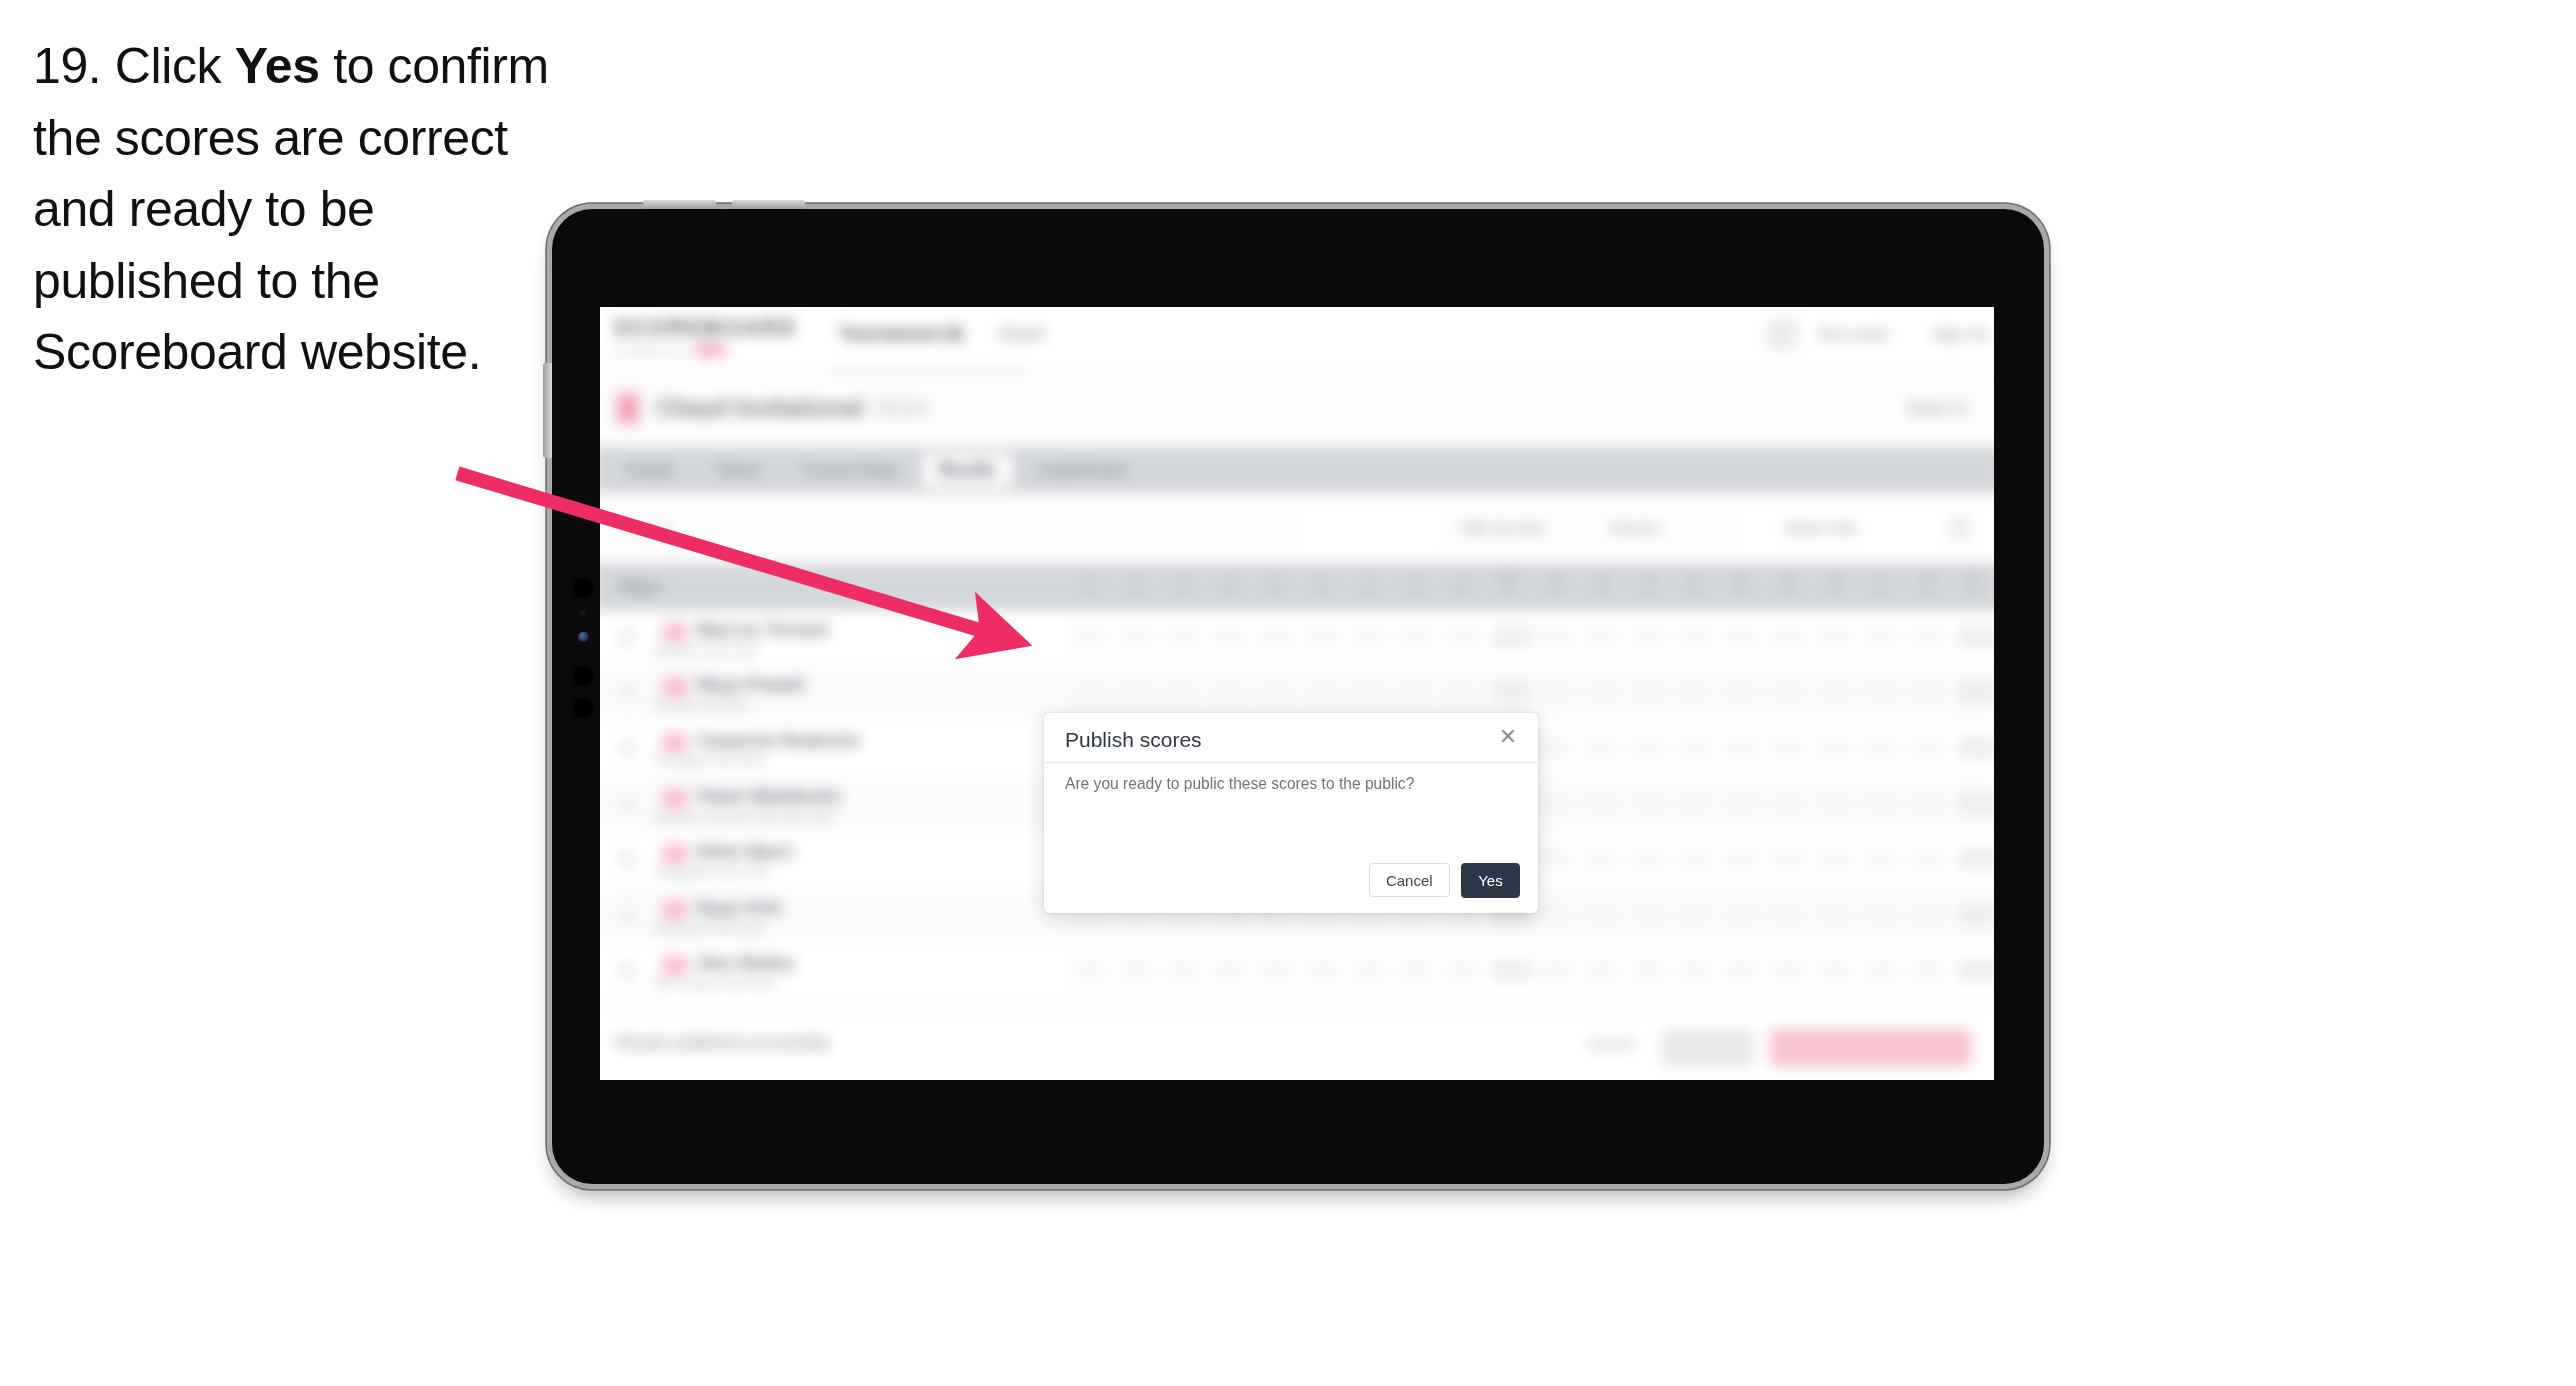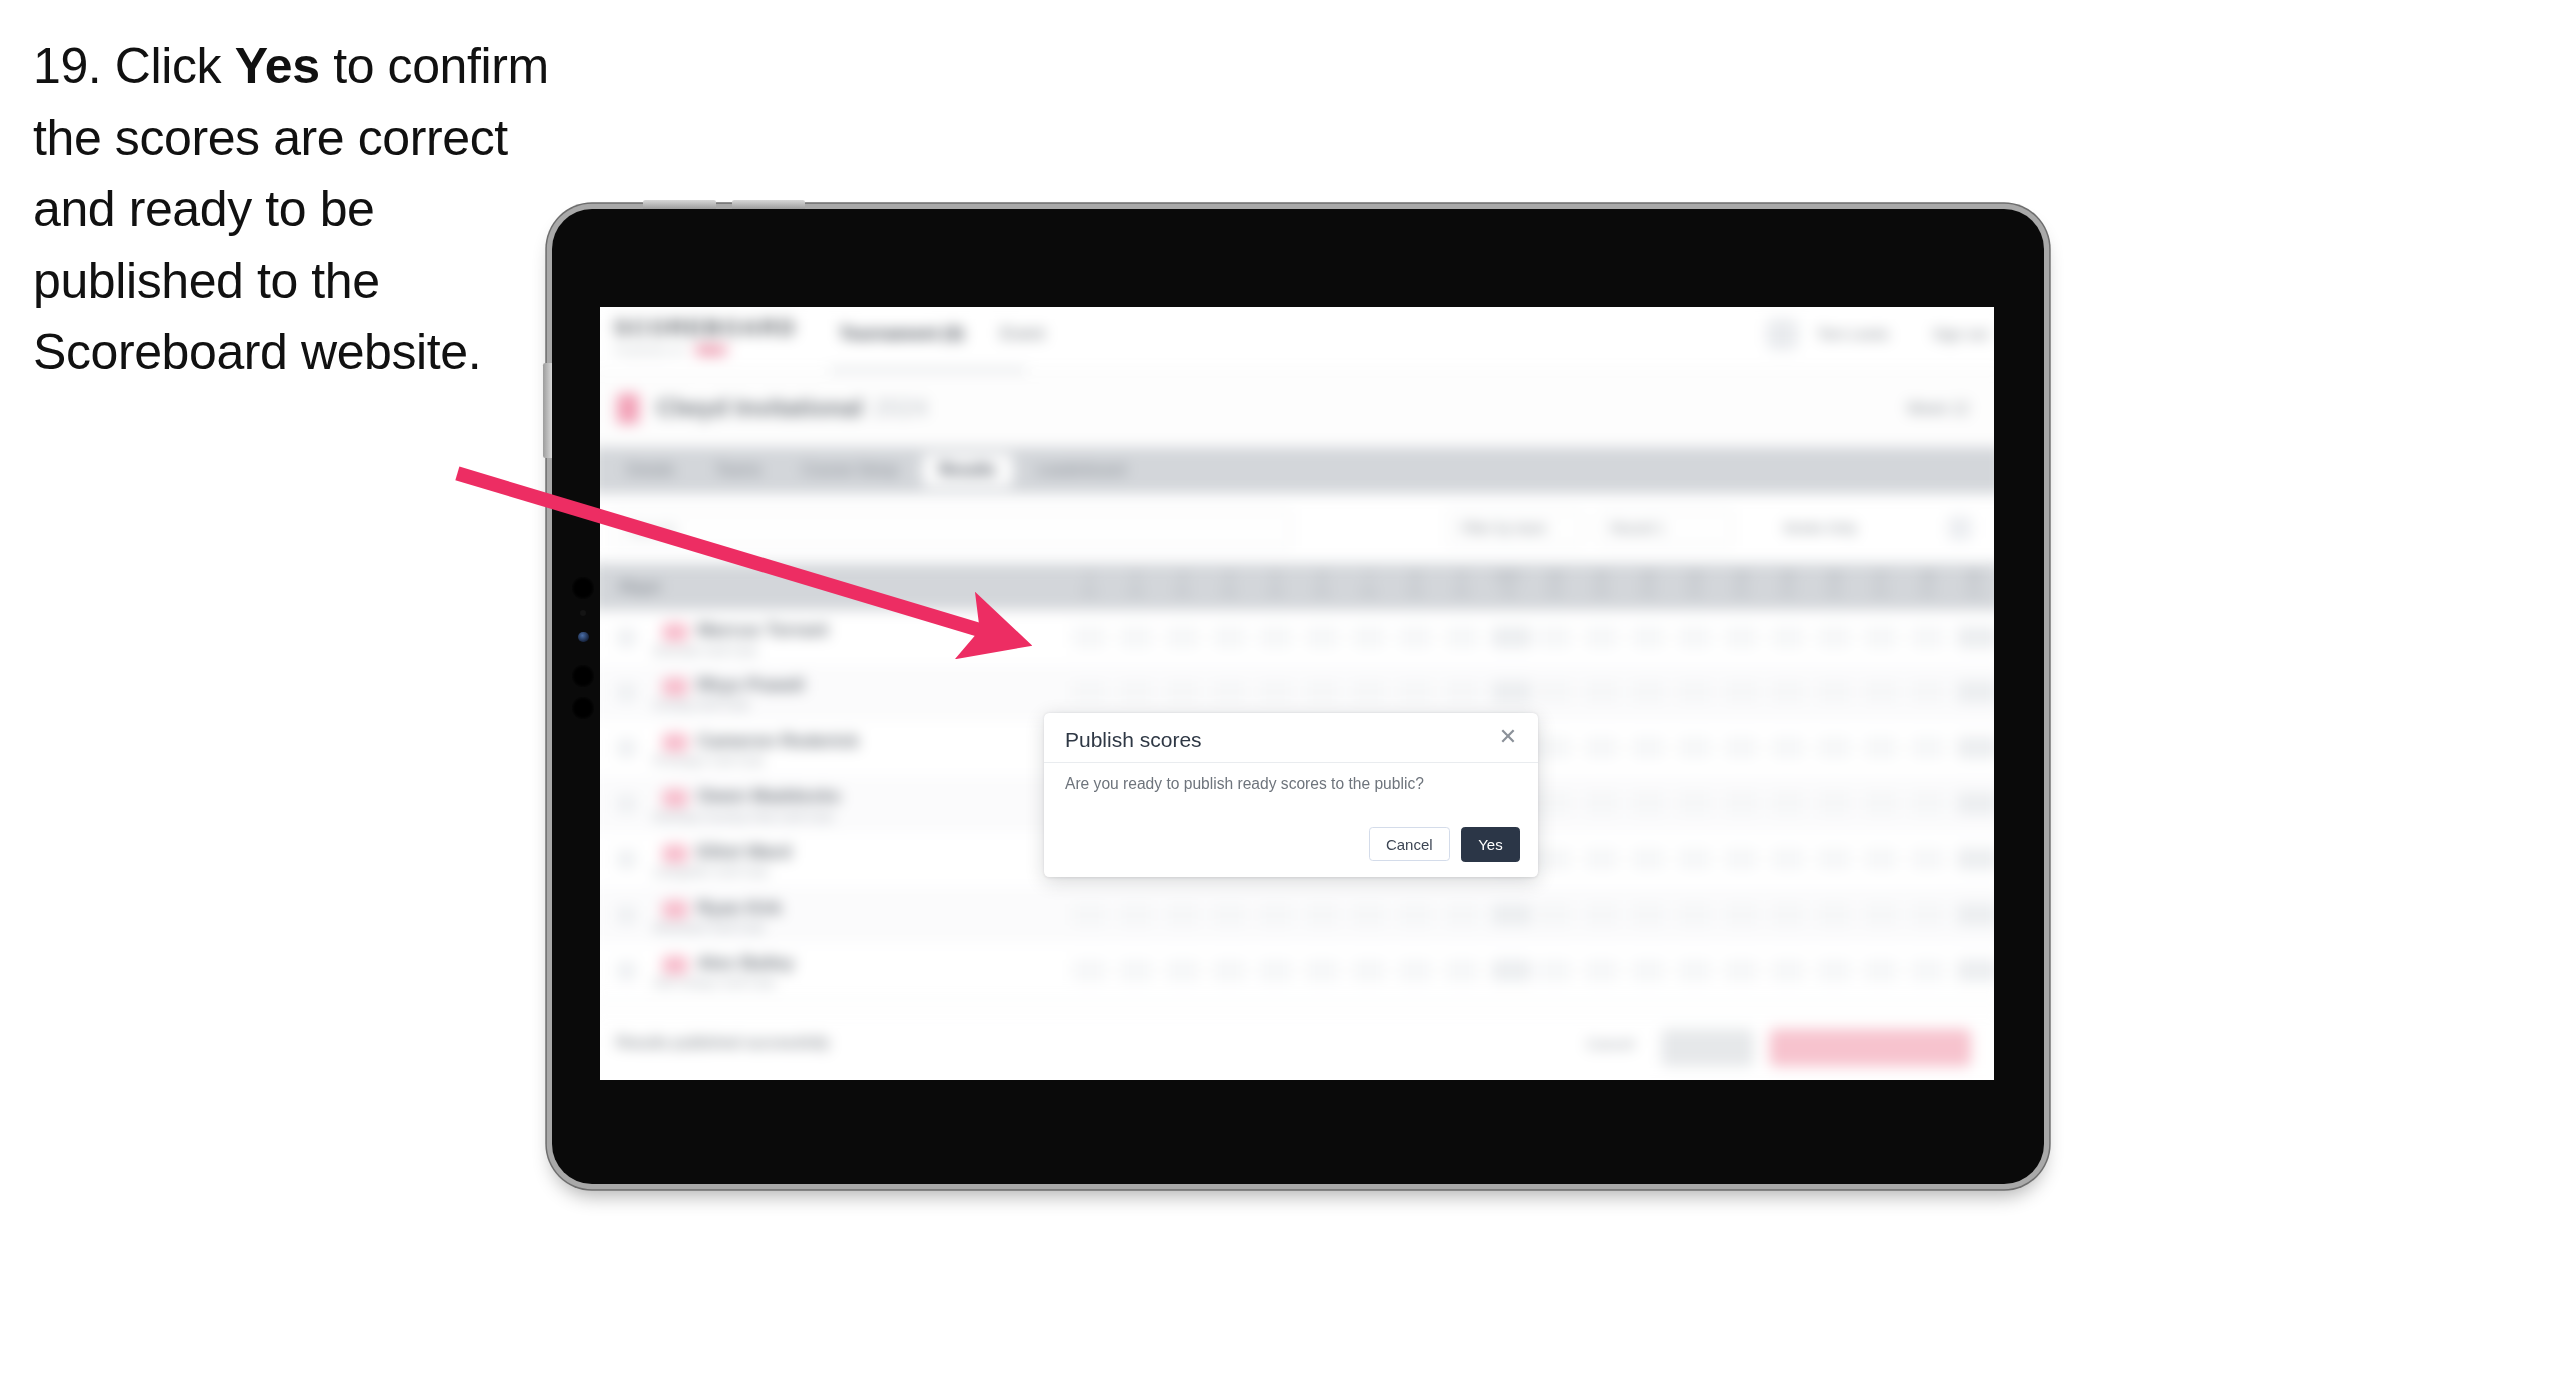--- a/index.html
+++ b/index.html
@@ -401,21 +401,21 @@
     border-radius: 5.2px;
     background: #f7c3ce;
   }
 
   
   #modal {
     position: absolute;
     left: 444px;
     top: 406px;
     width: 494px;
-    height: 164px;
+    height: 200px;
     background: #ffffff;
     border-radius: 5.2px;
     box-shadow: 0 4.5px 19.3px rgba(20,24,32,0.16), 0 0.7px 3px rgba(20,24,32,0.10);
   }
   #modal-header {
     position: relative;
     height: 49px;
     border-bottom: 0.7px solid #e9ecef;
   }
   #modal-title {
@@ -788,21 +788,21 @@
           <div class="foot-btn-pink"></div>
         </div>
 
       </div>
 
       <div id="modal">
         <div id="modal-header">
           <div id="modal-title">Publish scores</div>
           <div id="modal-close">✕</div>
         </div>
-        <div id="modal-body">Are you ready to publish ready scores to the public?</div>
+        <div id="modal-body">Are you ready to public these scores to the public?</div>
         <div id="modal-actions">
           <button id="btn-cancel">Cancel</button>
           <button id="btn-yes">Yes</button>
         </div>
       </div>
 
     </div>
   </div>
 
   <svg id="arrow" viewBox="0 0 3471 1868">

